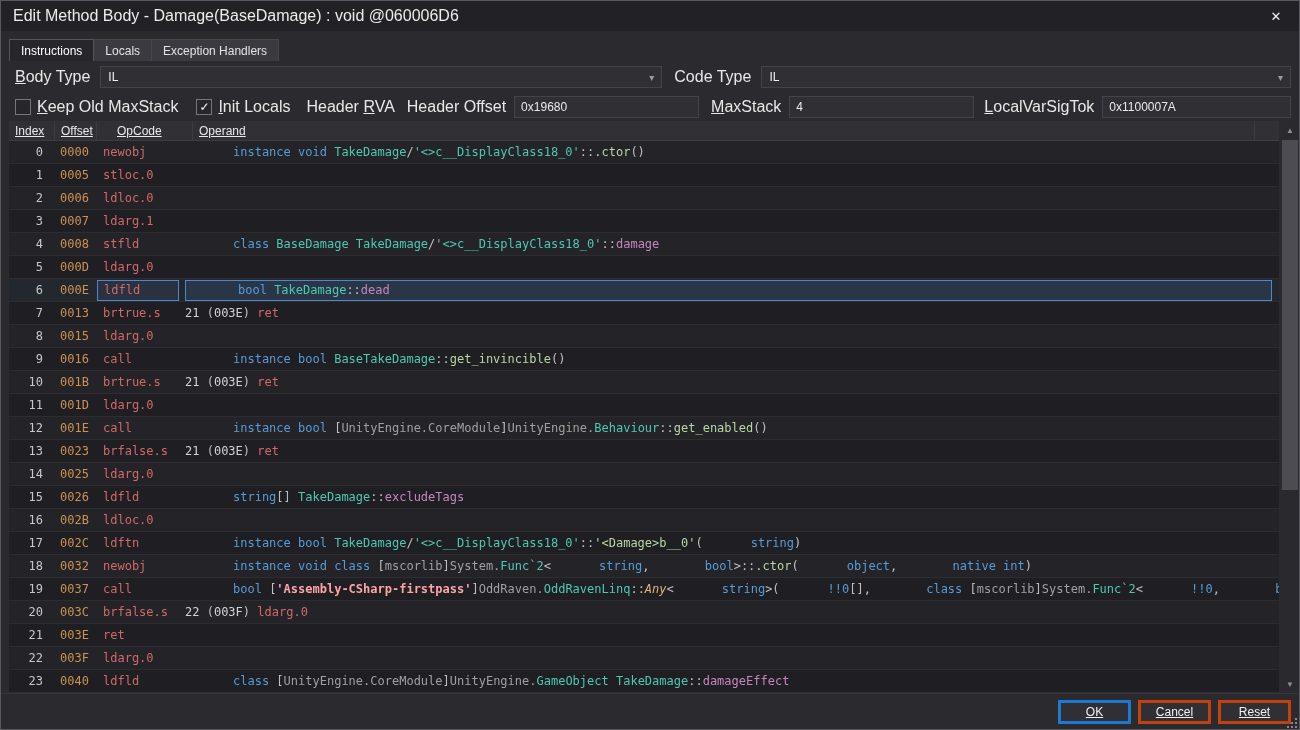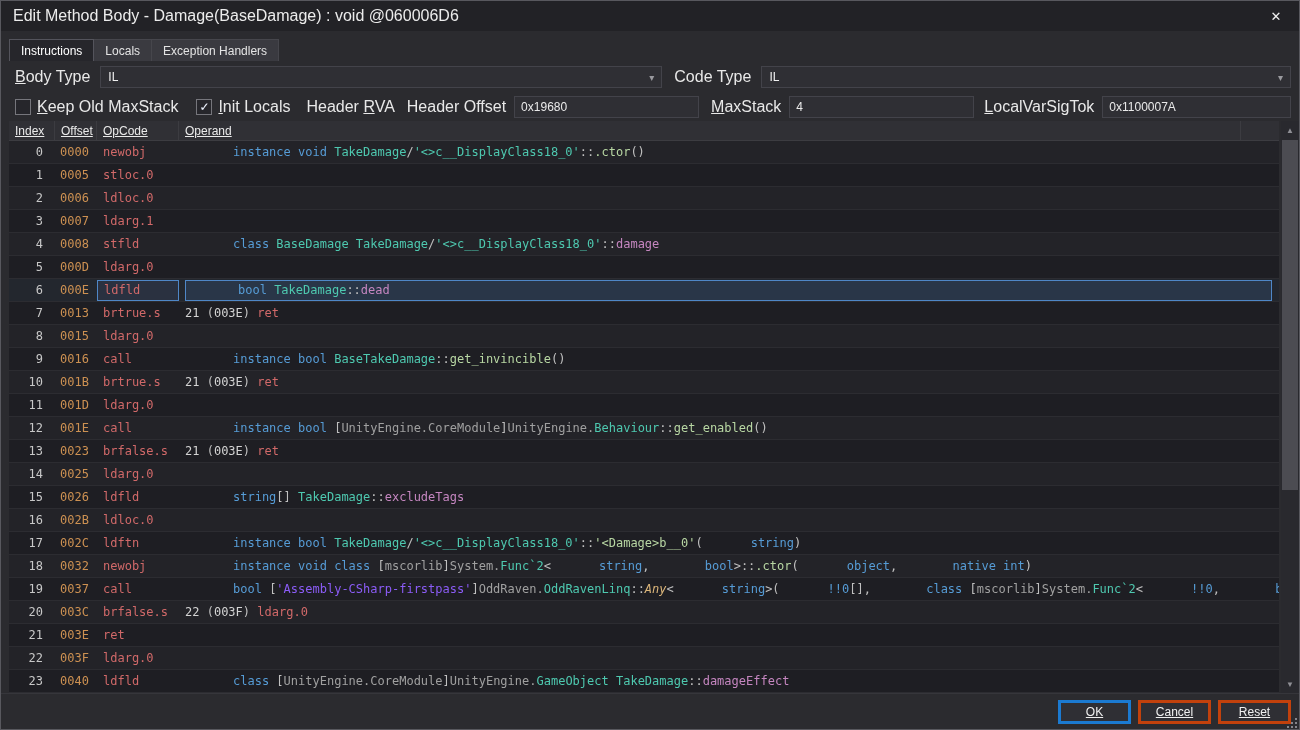--- a/index.html
+++ b/index.html
@@ -35,37 +35,37 @@
     font-size:12px;padding:0 6px;font-family:"Liberation Sans",sans-serif;outline:none;}
   .w185{width:185px;}
   .grow{flex:1;min-width:80px;}
   .ml6{margin-left:6px;} .ml8{margin-left:8px;} .ml10{margin-left:10px;} .ml12{margin-left:12px;}
   .ml16{margin-left:16px;} .ml18{margin-left:18px;}
   
   .grid{flex:0 0 572px;position:relative;padding:0 20px 0 8px;box-sizing:border-box;}
   .ghead{height:20px;box-sizing:border-box;display:flex;background:#303035;border-bottom:1px solid #3c3c41;
     font-size:12px;color:#eaeaea;text-decoration:underline;}
   .ghead .hcell{display:flex;align-items:center;padding-left:6px;border-right:1px solid #3c3c41;box-sizing:border-box;}
-  .h-index{width:46px;} .h-offset{width:42px;} .h-opcode{width:82px;} .h-operand{width:1062px;} .h-fill{flex:1;border-right:none !important;}
+  .h-index{width:46px;} .h-offset{width:42px;} .h-opcode{width:82px;margin-left:14px;} .h-operand{width:1062px;} .h-fill{flex:1;border-right:none !important;}
   .rows{height:552px;overflow:hidden;font-family:"DejaVu Sans Mono","Liberation Mono",monospace;font-size:12px;}
   .irow{height:23px;box-sizing:border-box;border-bottom:1px solid #2c2c31;display:flex;align-items:center;white-space:pre;}
   .irow:nth-child(odd){background:#232328;}
   .irow:nth-child(even){background:#1e1e23;}
   .irow.selected{background:#23272e;}
   .cell{box-sizing:border-box;overflow:hidden;}
   .c-index{width:46px;text-align:right;padding-right:12px;color:#c8c8c8;}
   .c-offset{width:42px;padding-left:5px;color:#cd9152;}
   .c-opcode{width:82px;padding-left:6px;color:#d16969;}
   .irow.selected .c-opcode{border:1px solid #4f87c7;background:#2a3140;height:21px;line-height:19px;margin-right:0;}
   .c-operand{flex:1;display:flex;align-items:center;padding-left:6px;}
   .op-box{flex:1;border:1px solid #4f87c7;background:rgba(62,108,170,0.22);height:21px;line-height:19px;
     box-sizing:border-box;padding:0 4px;margin-right:7px;overflow:hidden;white-space:pre;}
   
   .sg-kw{color:#569cd6;margin-left:48px;} .sg-ty{color:#4ec9b0;} .sg-ns{color:#a0a0a0;} .sg-fld{color:#c586c0;}
-  .sg-mth{color:#b8d7a3;} .sg-smth{color:#dcb67a;font-style:italic;} .sg-str{color:#8b5cf6;}
+  .sg-mth{color:#b8d7a3;} .sg-smth{color:#dcb67a;font-style:italic;} .sg-str{color:#fca5a5;font-weight:bold;}
   .sg-num{color:#d4d4d4;} .sg-op{color:#d16969;} .sg-pn{color:#c0c0c0;} .sg-pl{color:#d4d4d4;}
   
   .sb{position:absolute;right:0;top:0;width:18px;height:572px;background:#29292e;}
   .sb-btn{height:18px;display:flex;align-items:center;justify-content:center;color:#8f8f95;font-size:8px;}
   .sb-down{position:absolute;bottom:0;left:0;right:0;}
   .sb-thumb{position:absolute;left:1px;right:1px;top:19px;height:350px;background:#4c4c52;}
   
   .bottombar{flex:0 0 36px;display:flex;align-items:center;justify-content:flex-end;gap:7px;
     padding-right:8px;position:relative;background:#2b2b2f;border-top:1px solid #36363b;}
   .btn{width:73px;height:24px;box-sizing:border-box;display:flex;align-items:center;justify-content:center;

